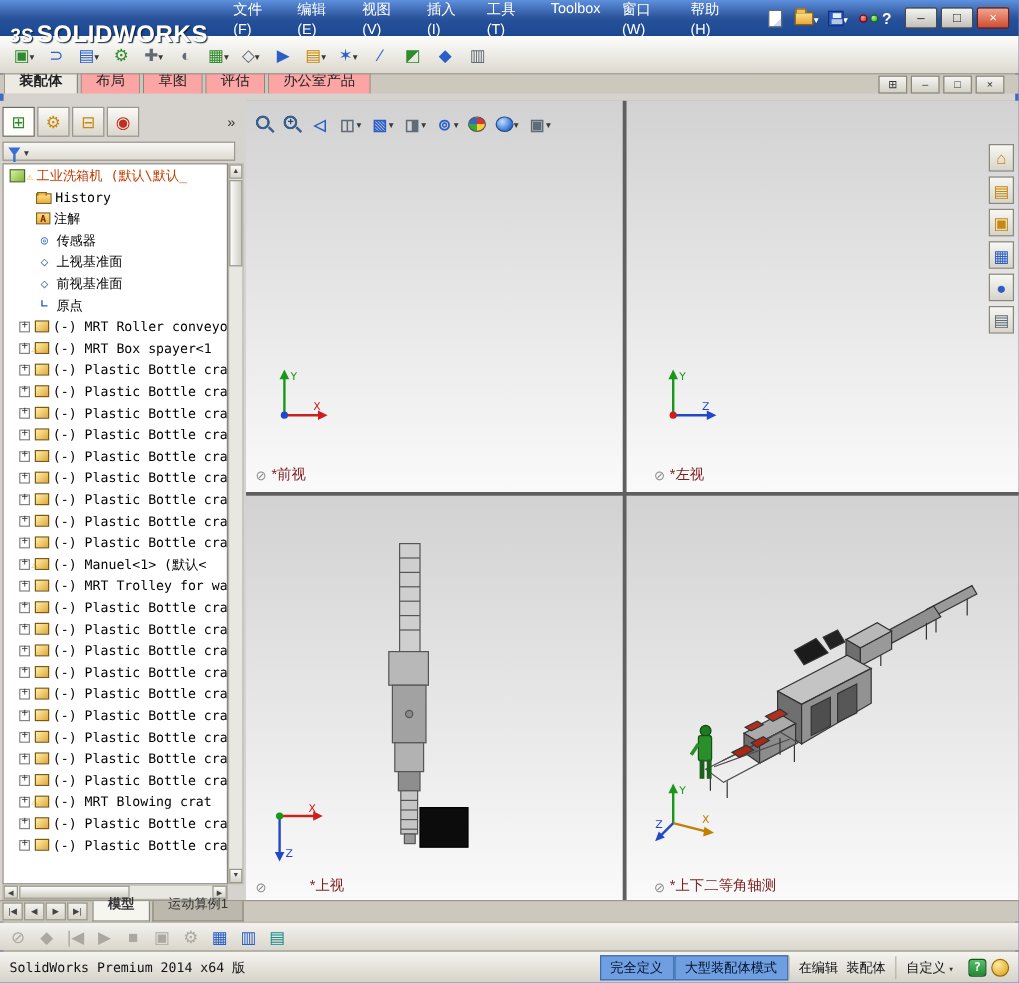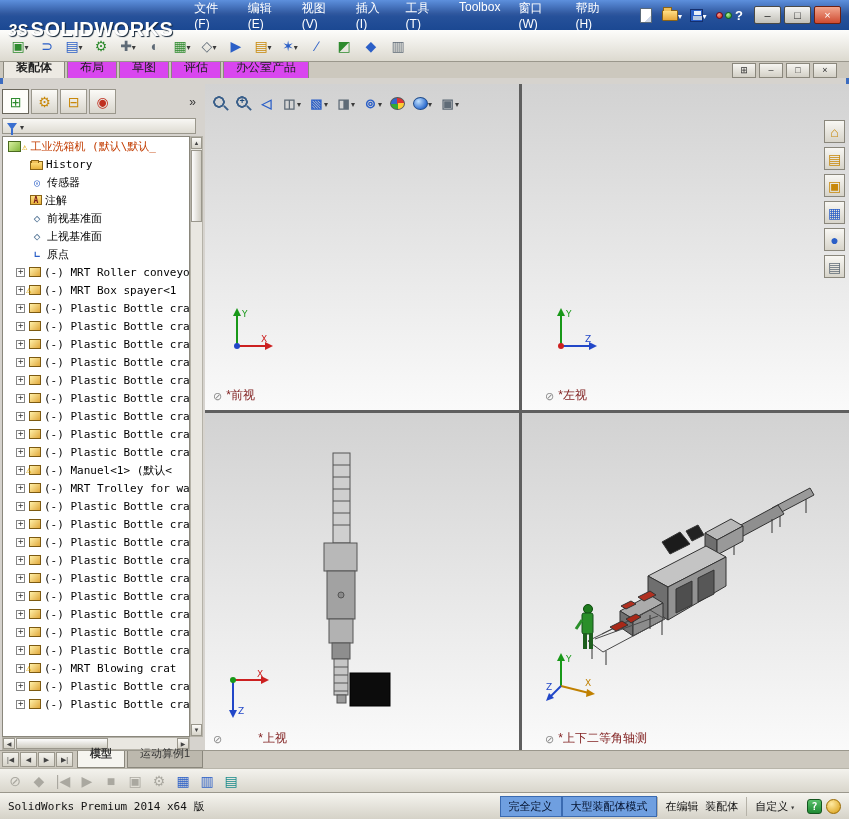--- a/index.html
+++ b/index.html
@@ -41,21 +41,21 @@
   .tbi { height:26px; min-width:24px; display:inline-flex; align-items:center; justify-content:center; padding:0 2px; }
   .tg { font-style:normal; font-weight:normal; font-size:14px; display:inline-flex; align-items:center; justify-content:center; }
   .g-green{color:#2e8b2e} .g-gold{color:#c8880a} .g-blue{color:#2b5fc7} .g-gray{color:#5f6b77}
   .g-red{color:#c03020} .g-teal{color:#178a8a} .g-dis{color:#aaa8a0}
   .dd::before { content:"▾"; font-size:8px; color:#3a3a3a; }
   .ddw::before { color:#fff; }
 
   .tabrow { position:absolute; top:62px; left:0; right:0; height:16px; background:#ccc8be;
     display:flex; align-items:flex-end; padding-left:3px; z-index:28; }
   .tabs { display:flex; align-items:flex-end; }
-  .cmd-tab { padding:3px 12px 2px; font-size:12px; background:#d946ef; border:1px solid #8a877c; border-bottom:none;
+  .cmd-tab { padding:3px 12px 2px; font-size:12px; background:#fca5a5; border:1px solid #8a877c; border-bottom:none;
     border-radius:3px 3px 0 0; margin-right:2px; color:#222; }
   .cmd-tab.active { background:#edeae3; font-weight:bold; }
   .doc-controls { margin-left:auto; margin-right:12px; display:flex; gap:3px; align-self:center; }
   .doc-btn { width:24px; height:15px; background:linear-gradient(#f6f5f1,#d3d0c6); border:1px solid #8a877c;
     font-size:9px; color:#333; display:flex; align-items:center; justify-content:center; }
 
   
   .main { position:absolute; top:84px; left:0; width:849px; height:666px; }
 
   
@@ -360,37 +360,37 @@
           <span class="root-label">工业洗箱机 (默认\默认_</span>
         </div>
         <div>
 
             <div class="trow fixed">
               <span class="ticon icon-history"></span>
               <span class="tlabel">History</span>
             </div>
 
             <div class="trow fixed">
+              <span class="ticon icon-annotation"></span>
+              <span class="tlabel">注解</span>
+            </div>
+
+            <div class="trow fixed">
               <span class="ticon icon-sensor"></span>
               <span class="tlabel">传感器</span>
             </div>
 
             <div class="trow fixed">
-              <span class="ticon icon-annotation"></span>
-              <span class="tlabel">注解</span>
+              <span class="ticon icon-plane"></span>
+              <span class="tlabel">上视基准面</span>
             </div>
 
             <div class="trow fixed">
               <span class="ticon icon-plane"></span>
               <span class="tlabel">前视基准面</span>
-            </div>
-
-            <div class="trow fixed">
-              <span class="ticon icon-plane"></span>
-              <span class="tlabel">上视基准面</span>
             </div>
 
 
             <div class="trow fixed">
               <span class="ticon icon-origin"></span>
               <span class="tlabel">原点</span>
             </div>
           </div>
         <div>
 

